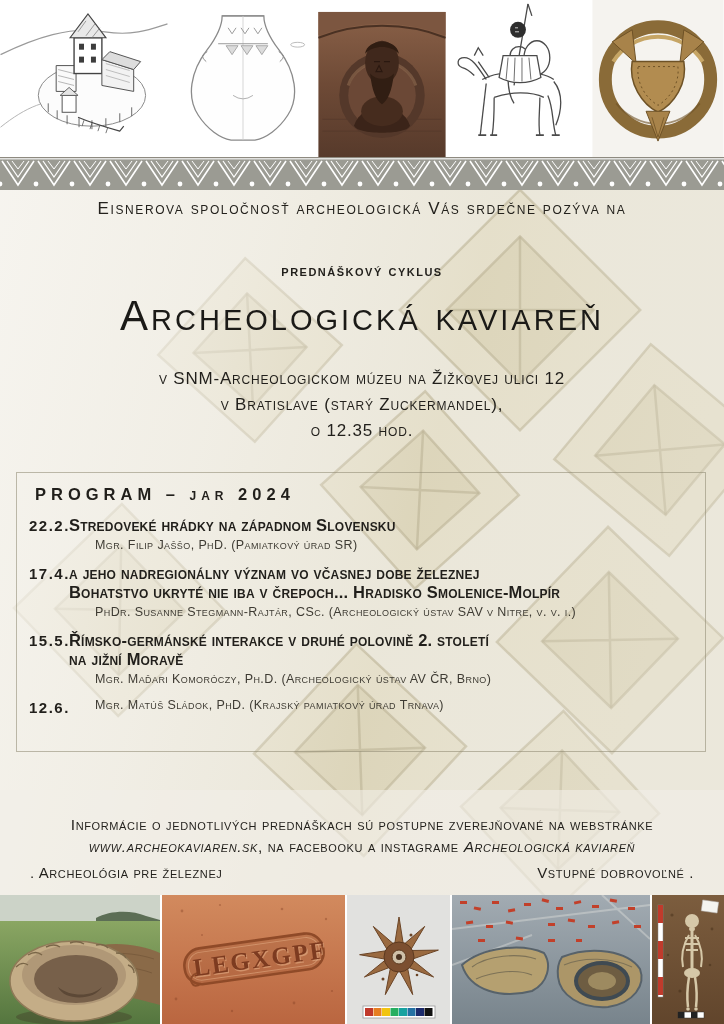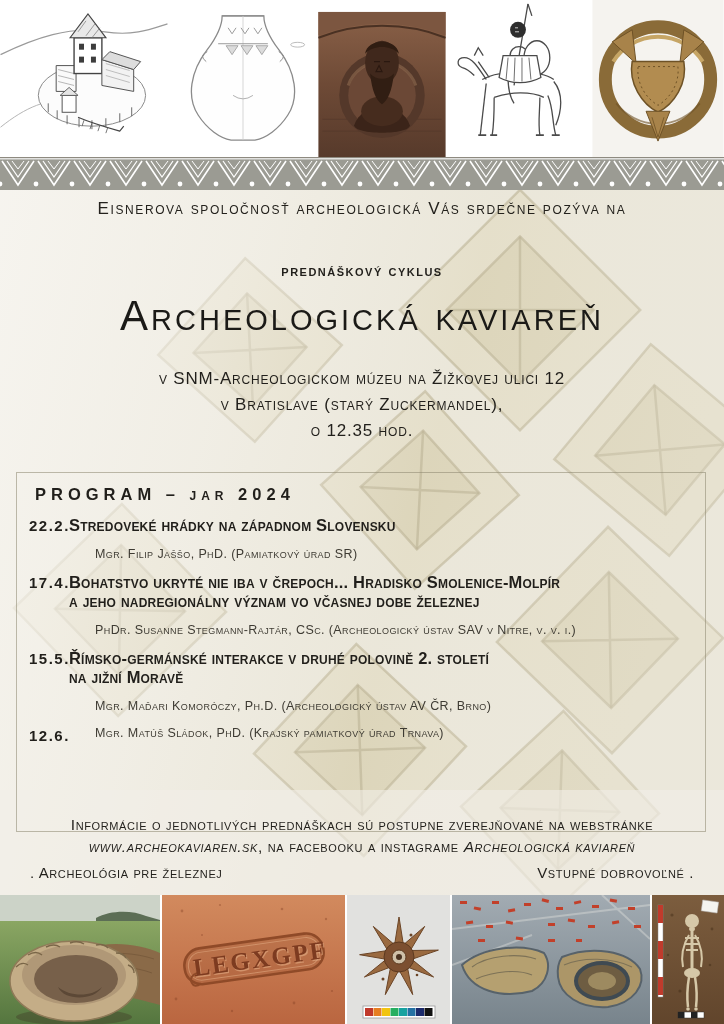--- a/index.html
+++ b/index.html
@@ -18,28 +18,28 @@
   .band svg { display:block; }
   
   .bg-overlay { position:absolute; top:190px; left:0; width:724px; height:705px; pointer-events:none; }
   
   .txt { position:absolute; left:0; right:0; text-align:center; font-variant:small-caps; }
   .invitation { top:199px; font-size:17px; letter-spacing:1.6px; color:#24221d; }
   .series { top:262px; font-size:15px; font-weight:700; letter-spacing:1.5px; }
   .main-title { top:292px; font-size:42px; letter-spacing:3px; font-weight:400; color:#1b1a17; }
   .venue { top:366px; font-size:17px; line-height:26px; letter-spacing:.8px; }
   .program-box {
-    position:absolute; left:16px; top:472px; width:690px; height:360px; box-sizing:border-box;
+    position:absolute; left:16px; top:472px; width:690px; height:280px; box-sizing:border-box;
     border:1px solid rgba(140,135,112,.55); padding:8px 10px; font-variant:small-caps;
   }
   .program-heading { font-size:16.5px; font-weight:700; letter-spacing:5px; margin:4px 0 12px 8px; }
   .lecture { position:relative; padding-left:42px; margin-bottom:11px; }
   .l-date { position:absolute; left:2px; top:1px; font-weight:700; font-size:15px; letter-spacing:1.5px; white-space:nowrap; }
   .l-title { font-size:16.5px; font-weight:700; line-height:19px; letter-spacing:.2px; }
-  .l-speaker { font-size:12.5px; line-height:15px; margin:12px 0 0 26px; color:#3e3b33; letter-spacing:.4px; }
+  .l-speaker { font-size:12.5px; line-height:15px; margin:3px 0 0 26px; color:#3e3b33; letter-spacing:.4px; }
   .info { top:814px; font-size:15.5px; line-height:22px; letter-spacing:.6px; }
   .it { font-style:italic; }
   .taglines { position:absolute; top:864px; left:30px; right:30px; font-size:15px; font-variant:small-caps; letter-spacing:.6px; }
   .tag-left { float:left; }
   .tag-right { float:right; }
 </style>
 </head>
 <body>
 
 <div class="poster">
@@ -240,22 +240,22 @@
 
     <div class="lecture">
       <span class="l-date">22.2.</span>
       <div class="l-title">Stredoveké hrádky na západnom Slovensku</div>
       <div class="l-speaker">Mgr. Filip Jaššo, PhD. (Pamiatkový úrad SR)</div>
     </div>
 
 
     <div class="lecture">
       <span class="l-date">17.4.</span>
+      <div class="l-title">a jeho nadregionálny význam vo včasnej dobe železnej</div>
       <div class="l-title">Bohatstvo ukryté nie iba v črepoch... Hradisko Smolenice-Molpír</div>
-      <div class="l-title">a jeho nadregionálny význam vo včasnej dobe železnej</div>
       <div class="l-speaker">PhDr. Susanne Stegmann-Rajtár, CSc. (Archeologický ústav SAV v Nitre, v. v. i.)</div>
     </div>
 
     <div class="lecture">
       <span class="l-date">15.5.</span>
       <div class="l-title">Římsko-germánské interakce v druhé polovině 2. století</div>
       <div class="l-title">na jižní Moravě</div>
       <div class="l-speaker">Mgr. Maďari Komoróczy, Ph.D. (Archeologický ústav AV ČR, Brno)</div>
     </div>
 

